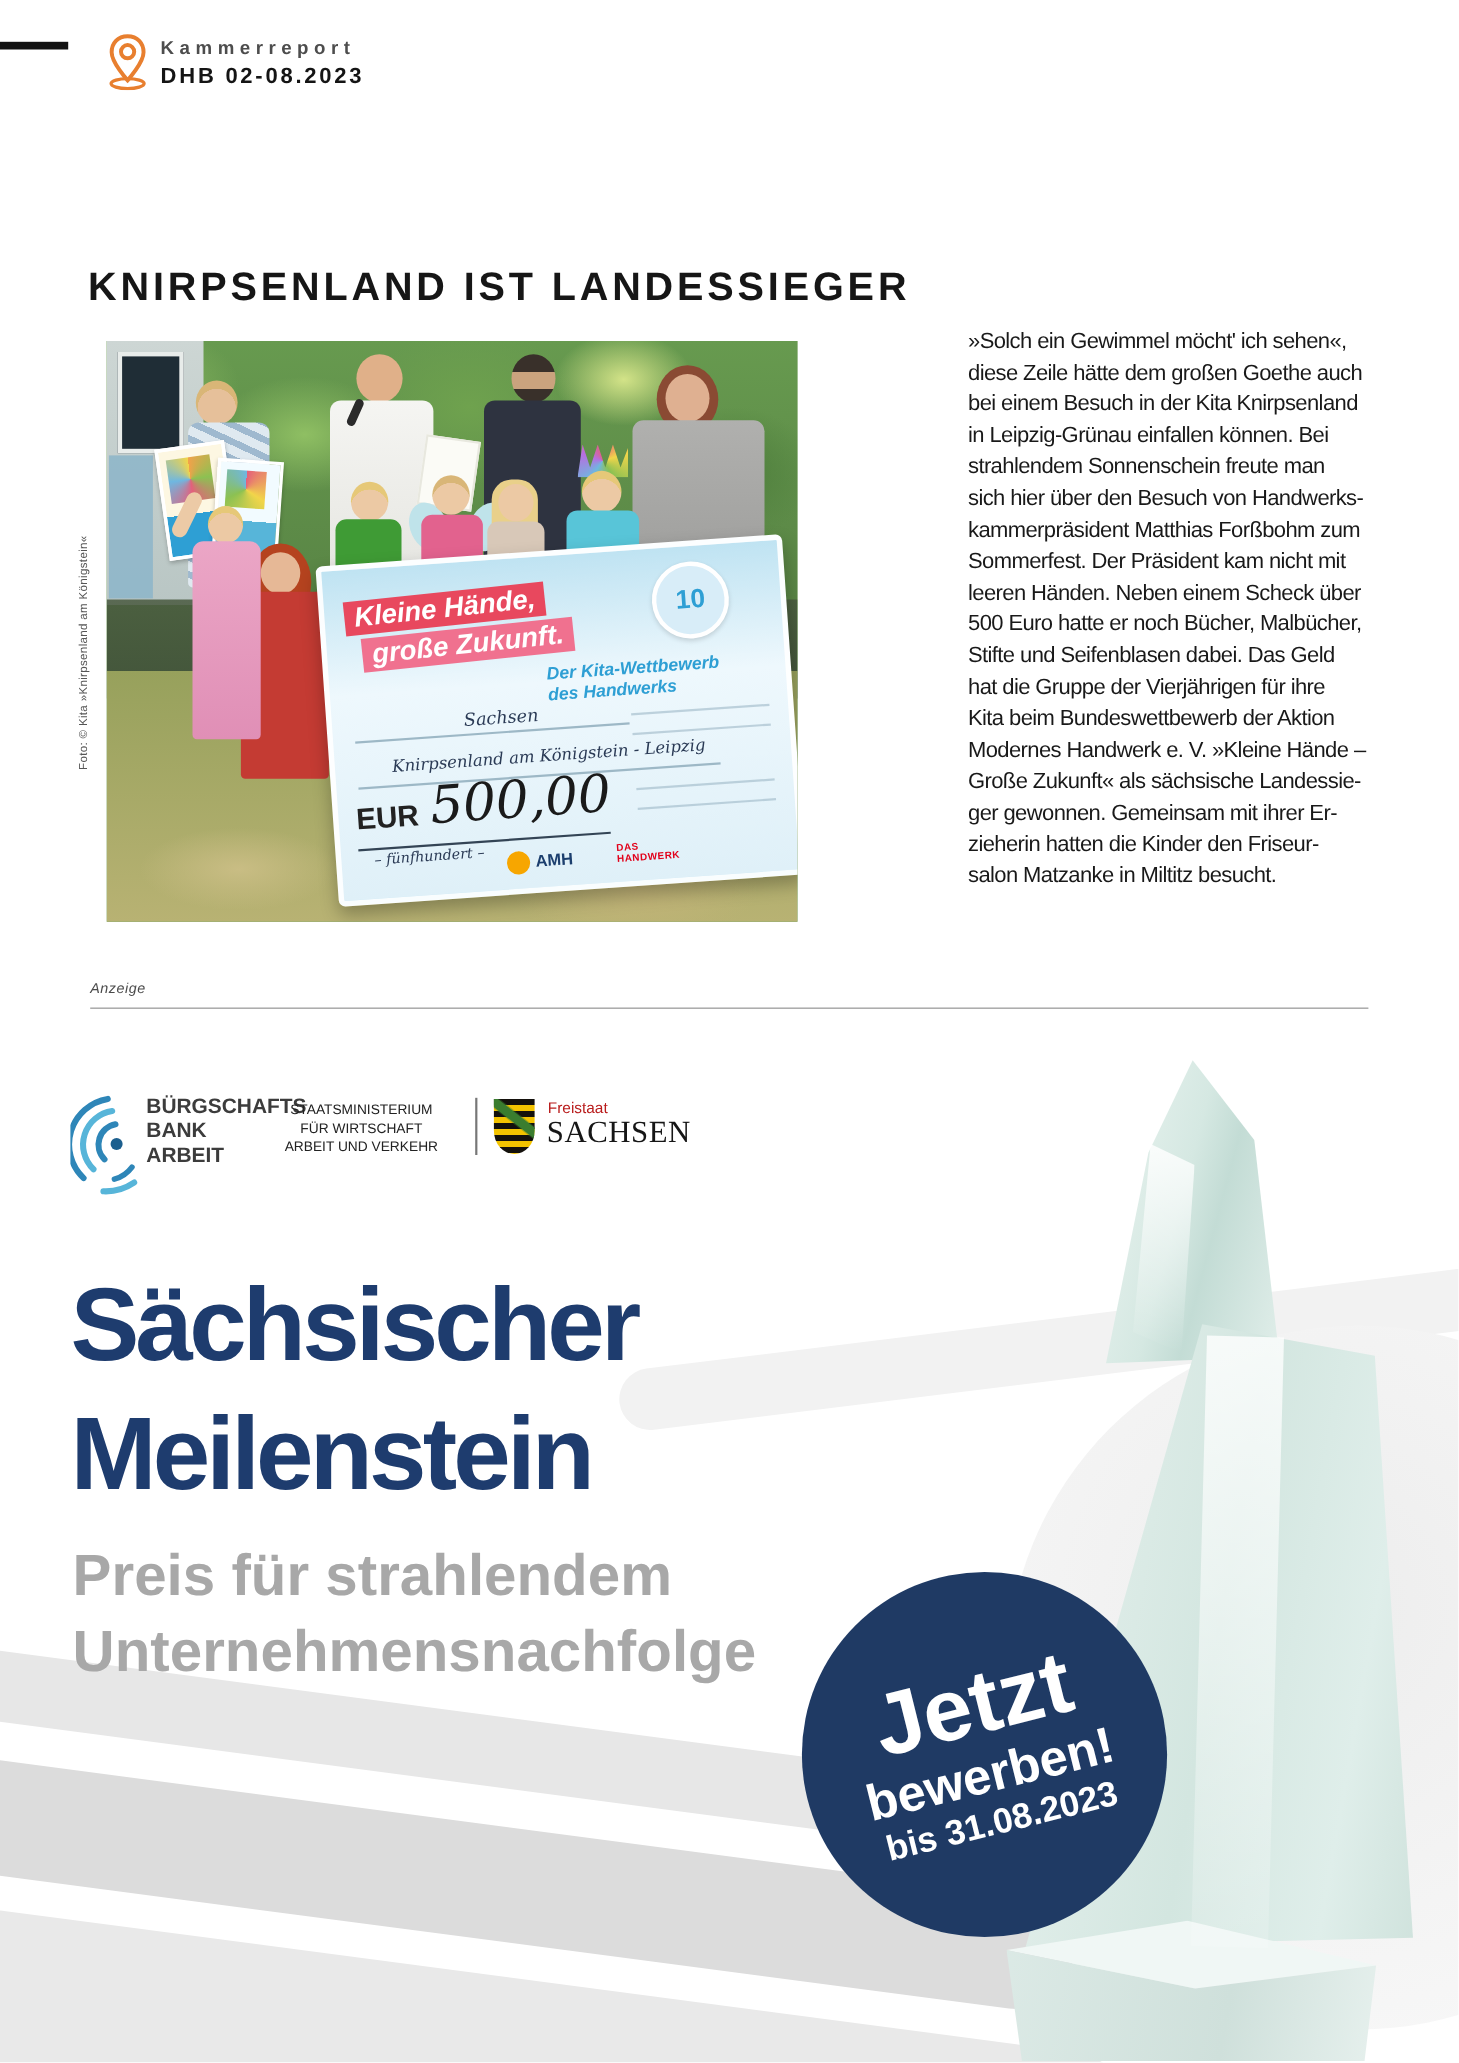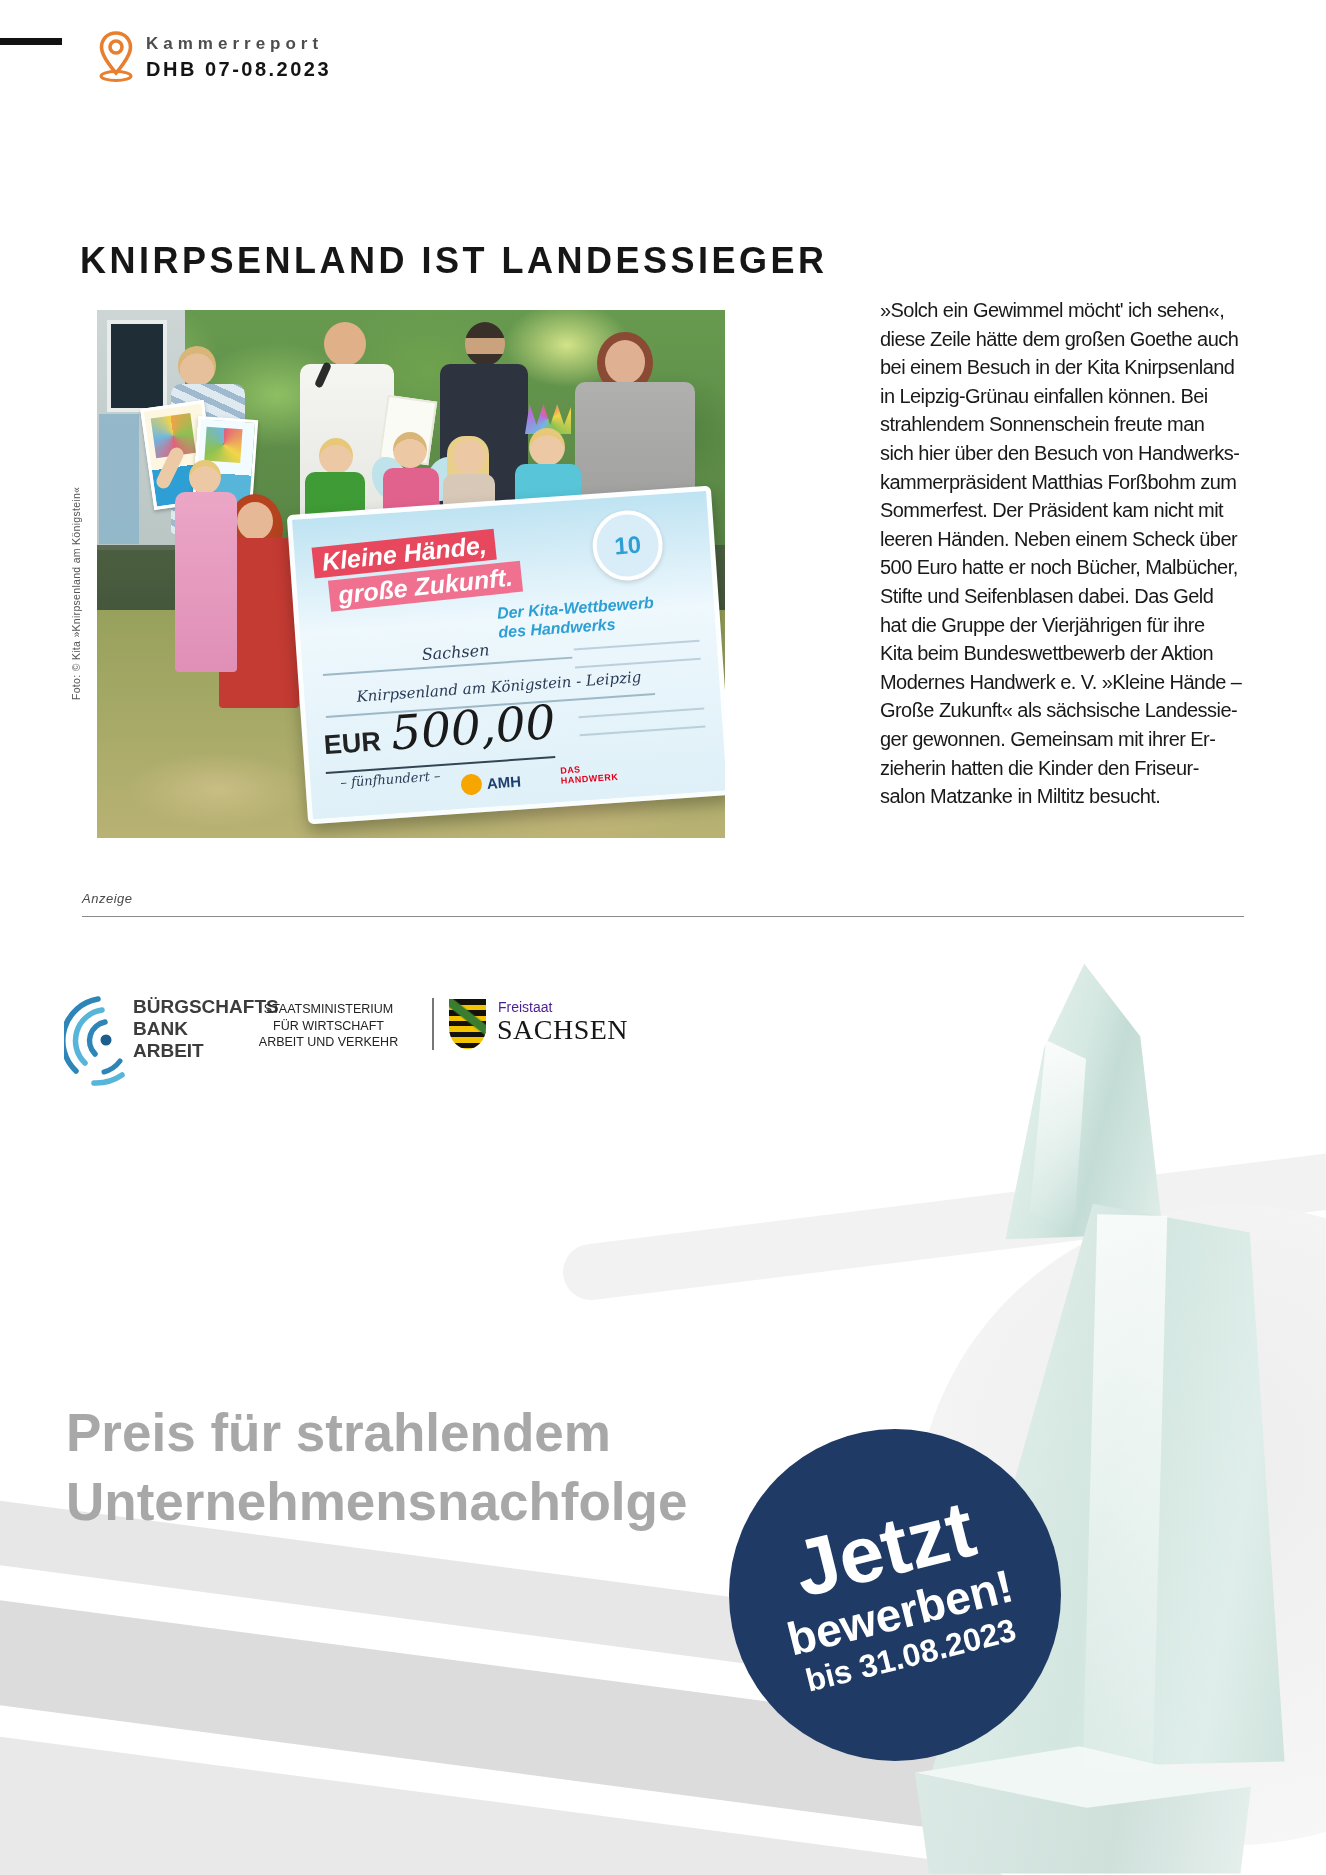--- a/index.html
+++ b/index.html
@@ -79,21 +79,21 @@
              background:radial-gradient(circle at 45% 40%,#ededed 0,#f6f6f6 70%,#fafafa 100%);z-index:2;}
 
   .bb-text{left:133px;top:996px;font-size:19px;font-weight:bold;line-height:22px;color:#3c3c3c;z-index:6;}
   .ministry{left:240px;top:1001px;width:177px;text-align:center;font-size:12.5px;line-height:16.5px;
             color:#222;font-weight:500;z-index:6;}
   .min-divider{left:432px;top:998px;width:2px;height:52px;background:#777;z-index:6;}
   .shield{left:449px;top:999px;width:37px;height:50px;border-radius:0 0 50% 50%/0 0 42% 42%;overflow:hidden;
           background:repeating-linear-gradient(180deg,#14110c 0 5.5px,#f3c300 5.5px 11px);z-index:6;}
   .shield-bend{left:-12px;top:14px;width:64px;height:8px;background:#3a7d2f;transform:rotate(38deg);
                box-shadow:0 0 0 1px rgba(58,125,47,.4);}
-  .freistaat-label{left:498px;top:999px;font-size:14px;color:#4c1d95;z-index:6;}
+  .freistaat-label{left:498px;top:999px;font-size:14px;color:#b91c1c;z-index:6;}
   .freistaat-name{left:497px;top:1014px;font-family:"Liberation Serif",serif;font-size:28px;color:#161616;
                   letter-spacing:.5px;z-index:6;}
 
   .ad-title{left:64px;top:1145px;font-size:94px;font-weight:bold;line-height:118px;letter-spacing:-3.5px;
             color:#1e3c6e;z-index:6;margin:0;}
   .ad-subtitle{left:66px;top:1398px;font-size:53px;font-weight:bold;line-height:69px;color:#a8a8a8;z-index:6;}
 
   .badge{left:729px;top:1429px;width:332px;height:332px;border-radius:50%;background:#1f3a64;z-index:5;
          display:flex;align-items:center;justify-content:center;}
   .badge-inner{transform:rotate(-14deg);text-align:center;color:#fff;margin-top:-6px;}
@@ -125,21 +125,21 @@
 
 <div class="page">
 
   <div class="abs top-dash"></div>
   <svg class="abs" style="left:96px;top:30px;width:40px;height:52px;z-index:2" viewBox="0 0 40 52">
     <ellipse cx="20" cy="46" rx="15" ry="4.5" fill="none" stroke="#e87f2f" stroke-width="3"></ellipse>
     <path d="M20 3 C11 3 5.5 9.5 5.5 17.5 C5.5 27 20 43 20 43 C20 43 34.5 27 34.5 17.5 C34.5 9.5 29 3 20 3 Z" fill="#fff" stroke="#e87f2f" stroke-width="3.6"></path>
     <circle cx="20" cy="17" r="6" fill="none" stroke="#e87f2f" stroke-width="3.6"></circle>
   </svg>
   <div class="abs brand-name">Kammerreport</div>
-  <div class="abs brand-issue">DHB 07-08.2023</div>
+  <div class="abs brand-issue">DHB 02-08.2023</div>
 
   <h1 class="abs headline">KNIRPSENLAND IST LANDESSIEGER</h1>
 
   <figure class="abs photo" style="margin:0">
     <div class="abs ph-trees"></div>
     <div class="abs ph-building">
       <div class="abs ph-window"></div>
       <div class="abs ph-door"></div>
     </div>
     <div class="abs ph-shade"></div>
@@ -262,20 +262,22 @@
   <div class="abs ministry pre">STAATSMINISTERIUM
 FÜR WIRTSCHAFT
 ARBEIT UND VERKEHR</div>
   <div class="abs min-divider"></div>
   <div class="abs shield">
     <div class="abs shield-bend"></div>
   </div>
   <div class="abs freistaat-label">Freistaat</div>
   <div class="abs freistaat-name">SACHSEN</div>
 
+  <h2 class="abs ad-title pre">Sächsischer
+Meilenstein</h2>
   <div class="abs ad-subtitle pre">Preis für strahlendem
 Unternehmensnachfolge</div>
 
   <div class="abs trophy-spire"></div>
   <div class="abs trophy-spire-hl"></div>
   <div class="abs trophy-mid"></div>
   <div class="abs trophy-mid-hl"></div>
   <div class="abs trophy-base-top"></div>
   <div class="abs trophy-base"></div>
 

